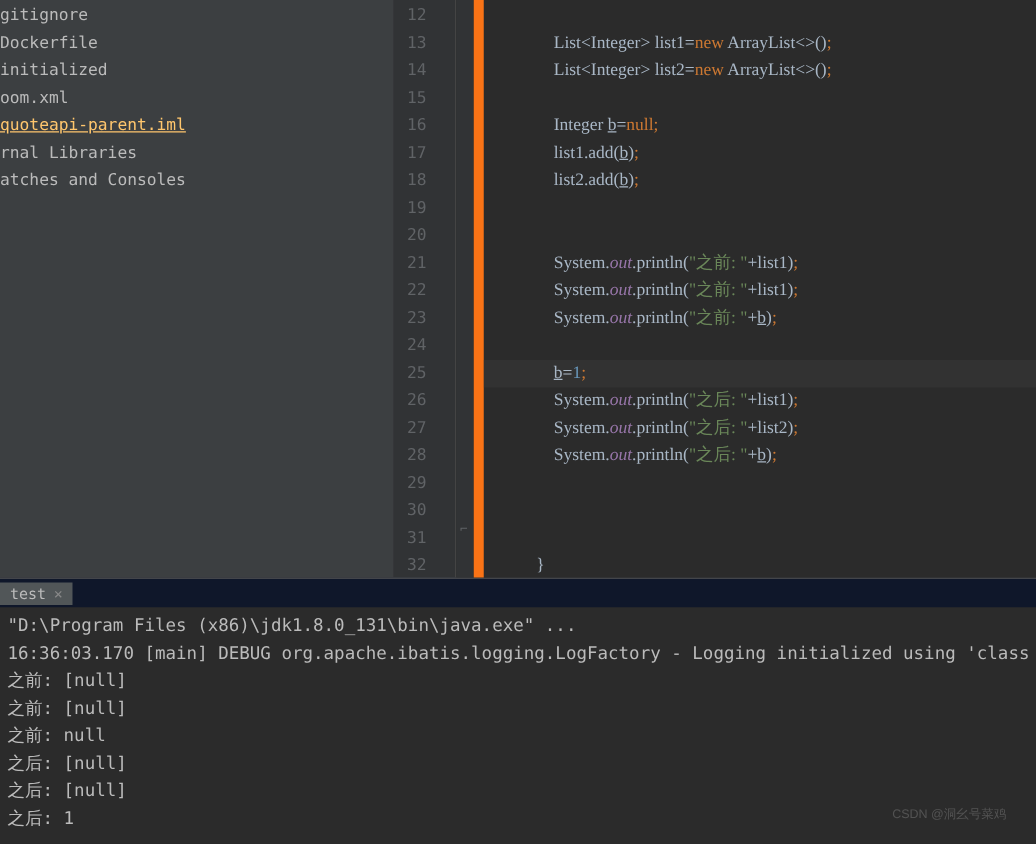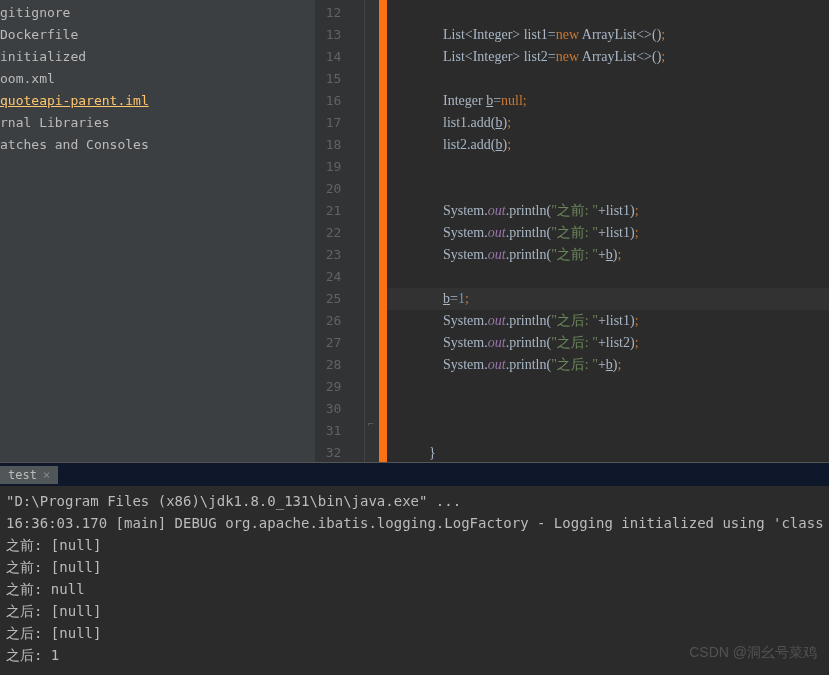--- a/index.html
+++ b/index.html
@@ -96,24 +96,24 @@
       font-size: 14px;
       line-height: 22px;
       padding: 4px 6px;
       color: #bbbbbb;
       position: relative;
       overflow: hidden;
     }
     .console-line { white-space: pre; }
     .watermark {
       position: absolute;
-      right: 12px;
+      right: 24px;
       bottom: 12px;
       color: rgba(200,200,200,0.25);
-      font-size: 14px;
+      font-size: 10px;
       font-family: sans-serif;
     }
   </style>
 </head>
 <body>
 
 <div class="container">
   <div class="top">
     <div class="sidebar" id="sidebar">
         <div class="tree-item">gitignore</div>

